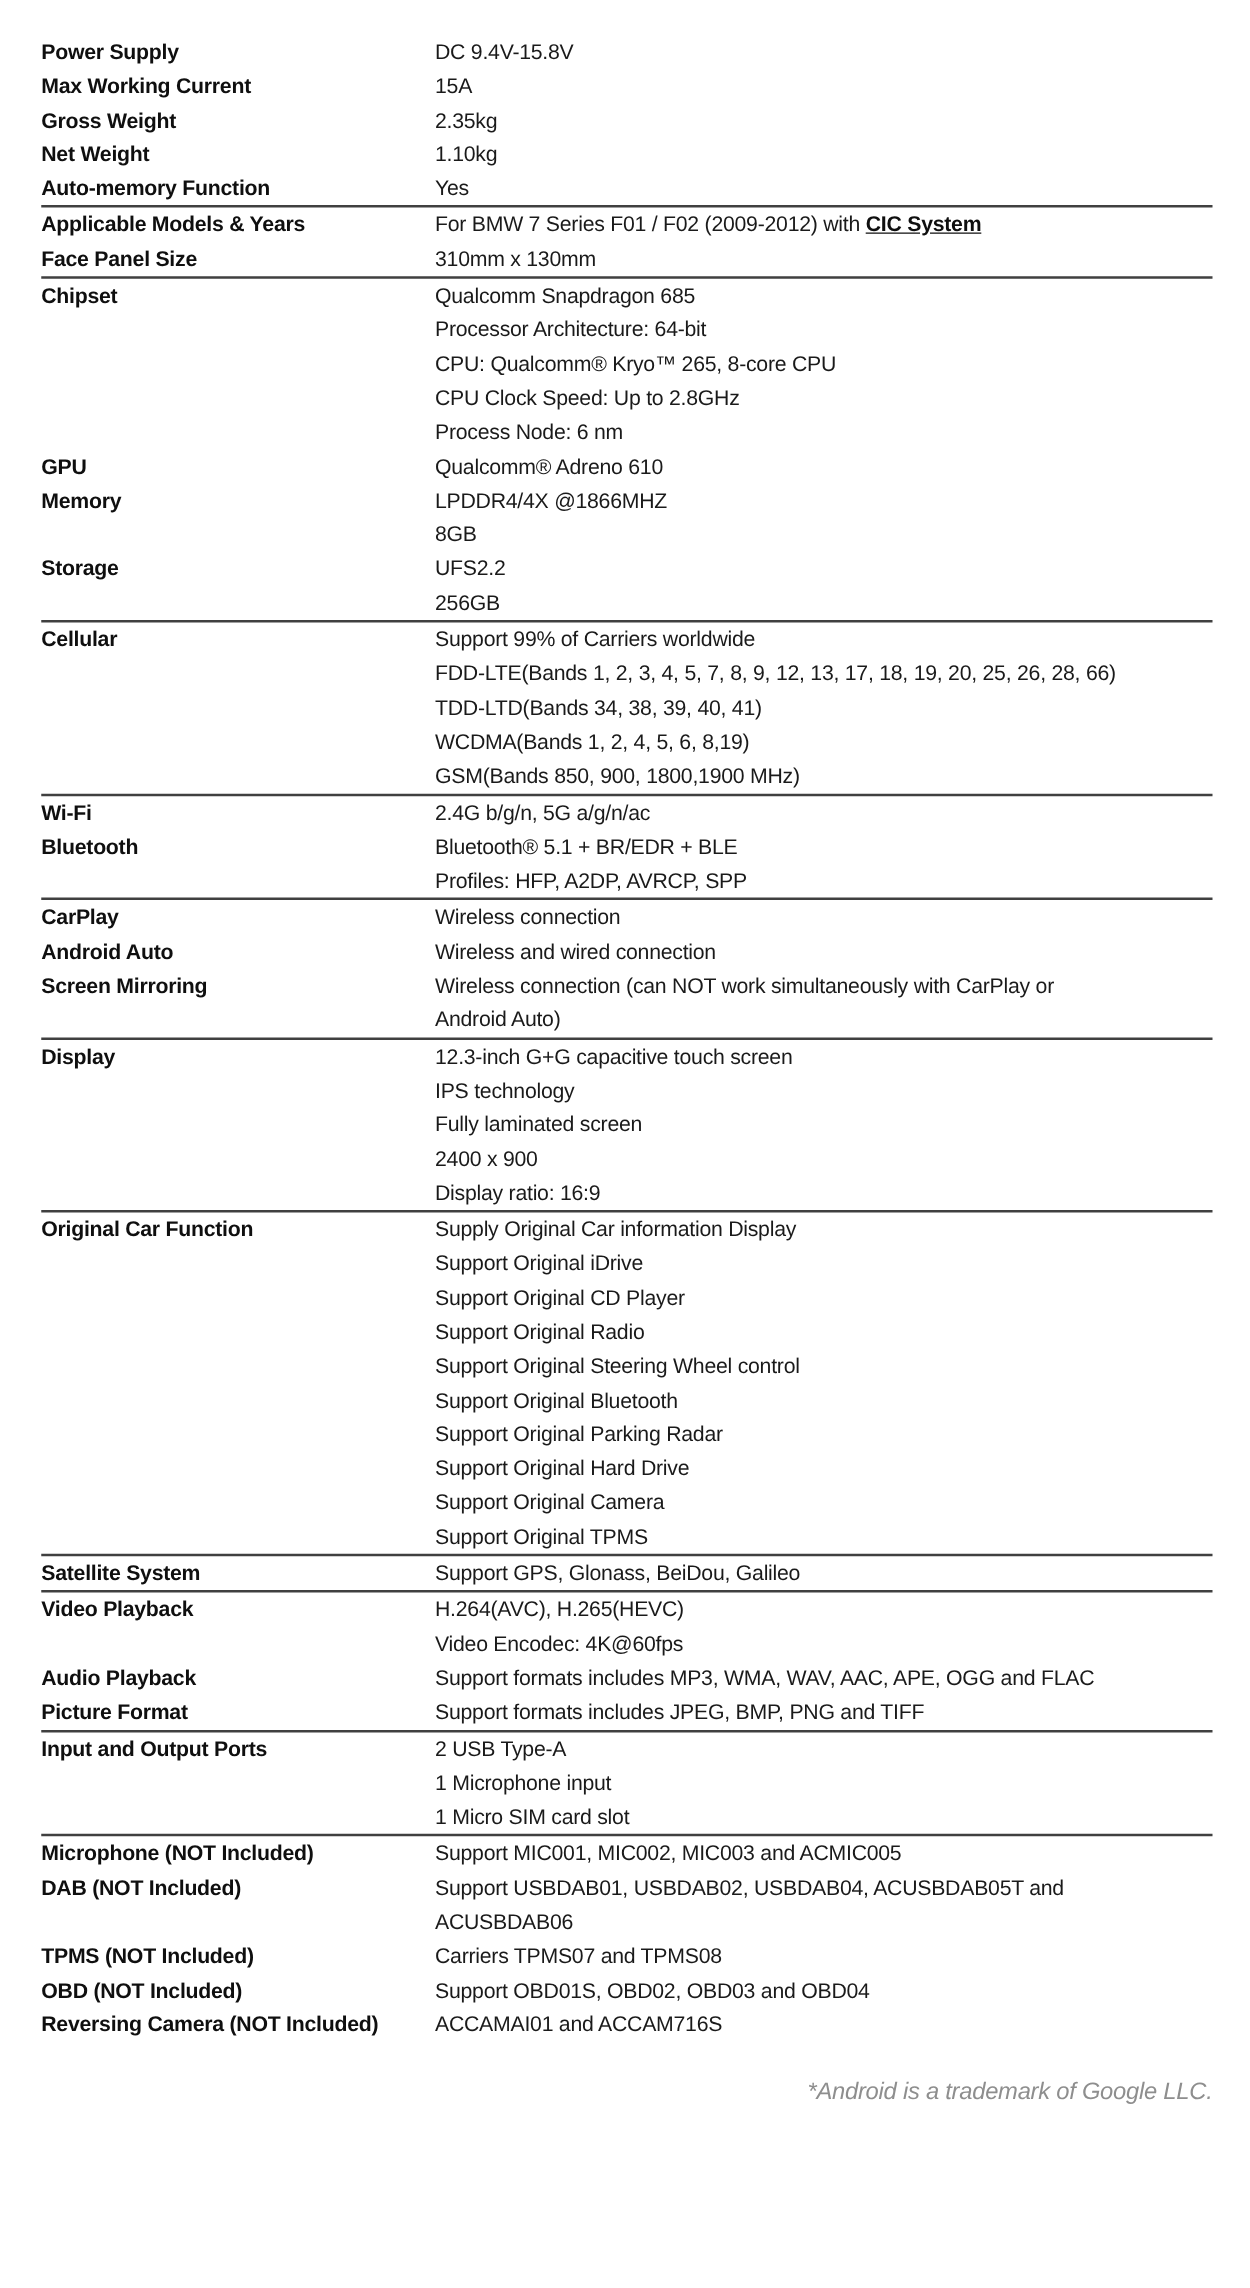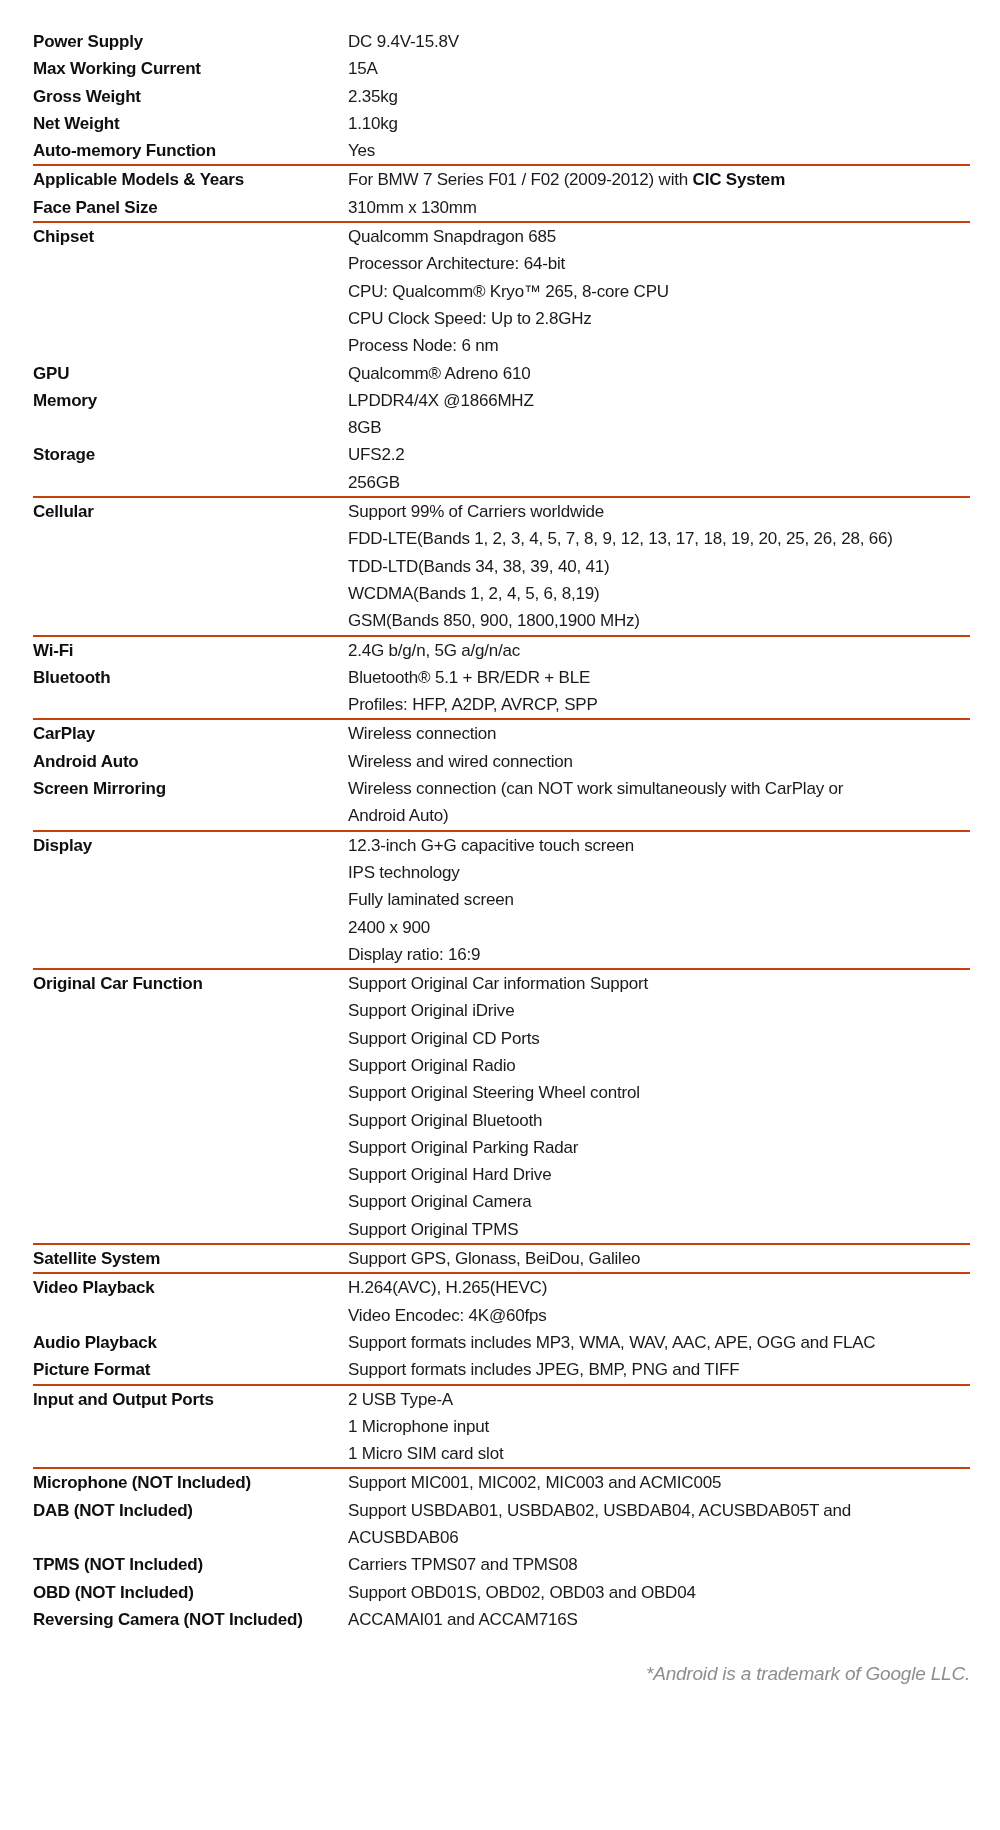--- a/index.html
+++ b/index.html
@@ -9,21 +9,21 @@
     font-family: "Liberation Sans", sans-serif;
   }
   body { height: 1830px; position: relative; overflow: hidden; }
 
   .spec-table {
     margin: 28px 30px 0 33px;
     width: 937px;
     color: #1a1a1a;
   }
 
-  .group { border-top: 2px solid #c2410c; }
+  .group { border-top: 2px solid #404040; }
   .group:first-child { border-top: none; }
 
   .row {
     display: grid;
     grid-template-columns: 315px 622px;
     align-items: start;
   }
 
   .label {
     font-weight: bold;
@@ -36,21 +36,21 @@
 
   .value { min-width: 0; }
 
   .line {
     font-size: 17px;
     line-height: 27.3px;
     letter-spacing: -0.2px;
     white-space: nowrap;
     color: #1a1a1a;
   }
-  .line b { font-weight: bold; color: #0f0f0f; }
+  .line b { font-weight: bold; color: #0f0f0f; text-decoration: underline; }
 
   .footnote {
     margin: 27px 30px 0 33px;
     width: 937px;
     text-align: right;
     font-size: 19px;
     font-style: italic;
     color: #8e8e8e;
     letter-spacing: -0.2px;
     line-height: 27.3px;
@@ -195,23 +195,23 @@
           <div class="line">Fully laminated screen</div>
           <div class="line">2400 x 900</div>
           <div class="line">Display ratio: 16:9</div>
         </div>
       </div>
     </div>
     <div class="group">
       <div class="row">
         <div class="label">Original Car Function</div>
         <div class="value">
-          <div class="line">Support Original Car information Support</div>
+          <div class="line">Supply Original Car information Display</div>
           <div class="line">Support Original iDrive</div>
-          <div class="line">Support Original CD Ports</div>
+          <div class="line">Support Original CD Player</div>
           <div class="line">Support Original Radio</div>
           <div class="line">Support Original Steering Wheel control</div>
           <div class="line">Support Original Bluetooth</div>
           <div class="line">Support Original Parking Radar</div>
           <div class="line">Support Original Hard Drive</div>
           <div class="line">Support Original Camera</div>
           <div class="line">Support Original TPMS</div>
         </div>
       </div>
     </div>

